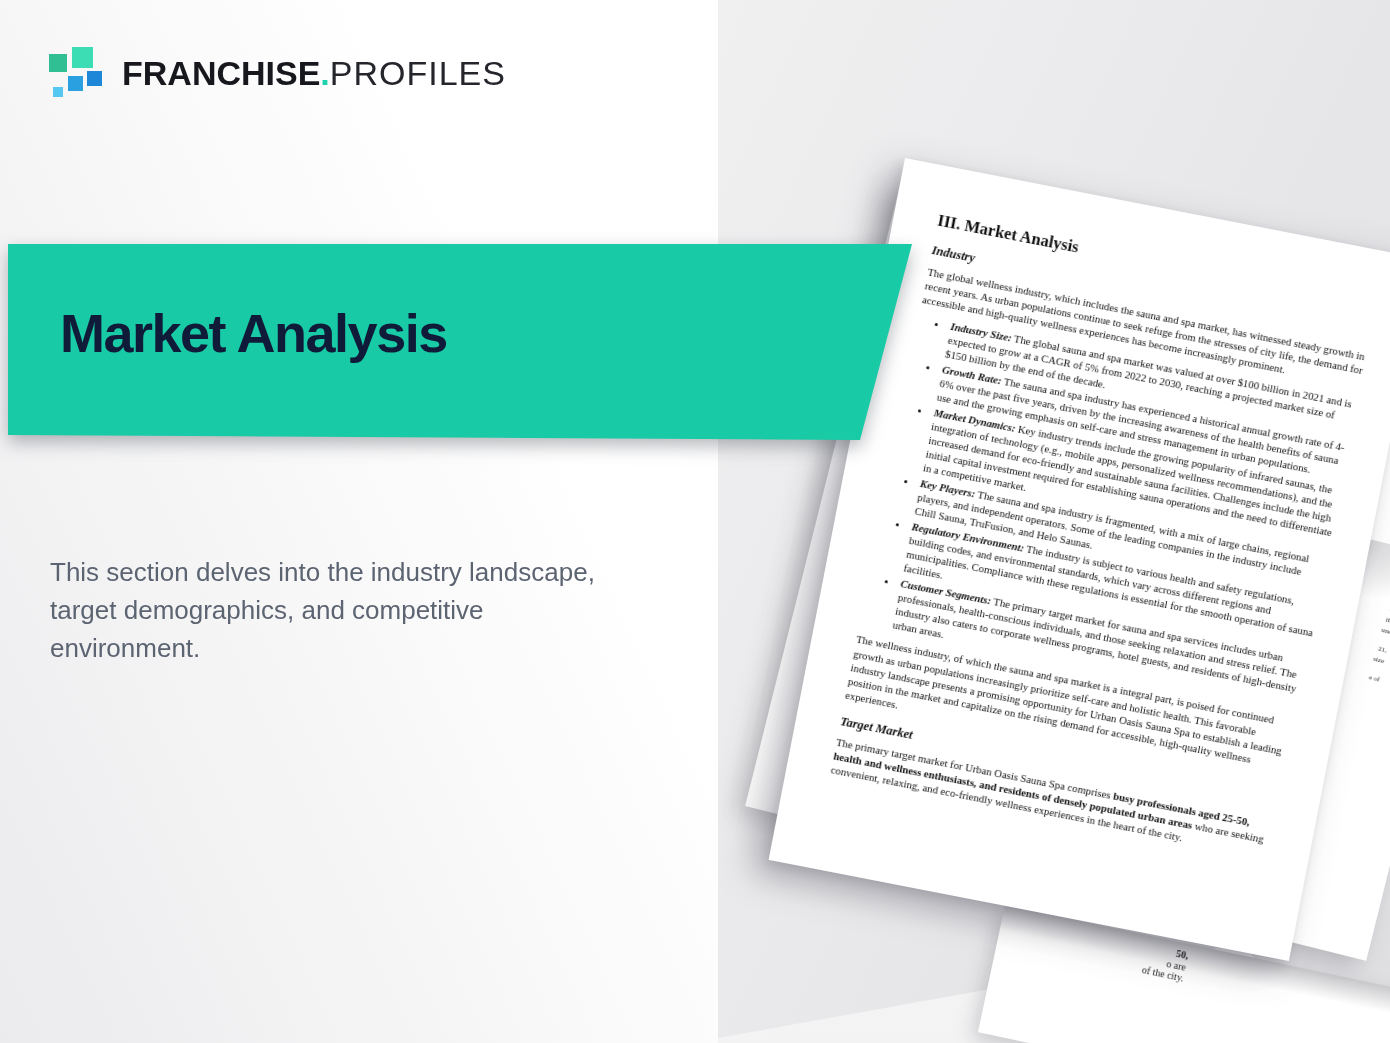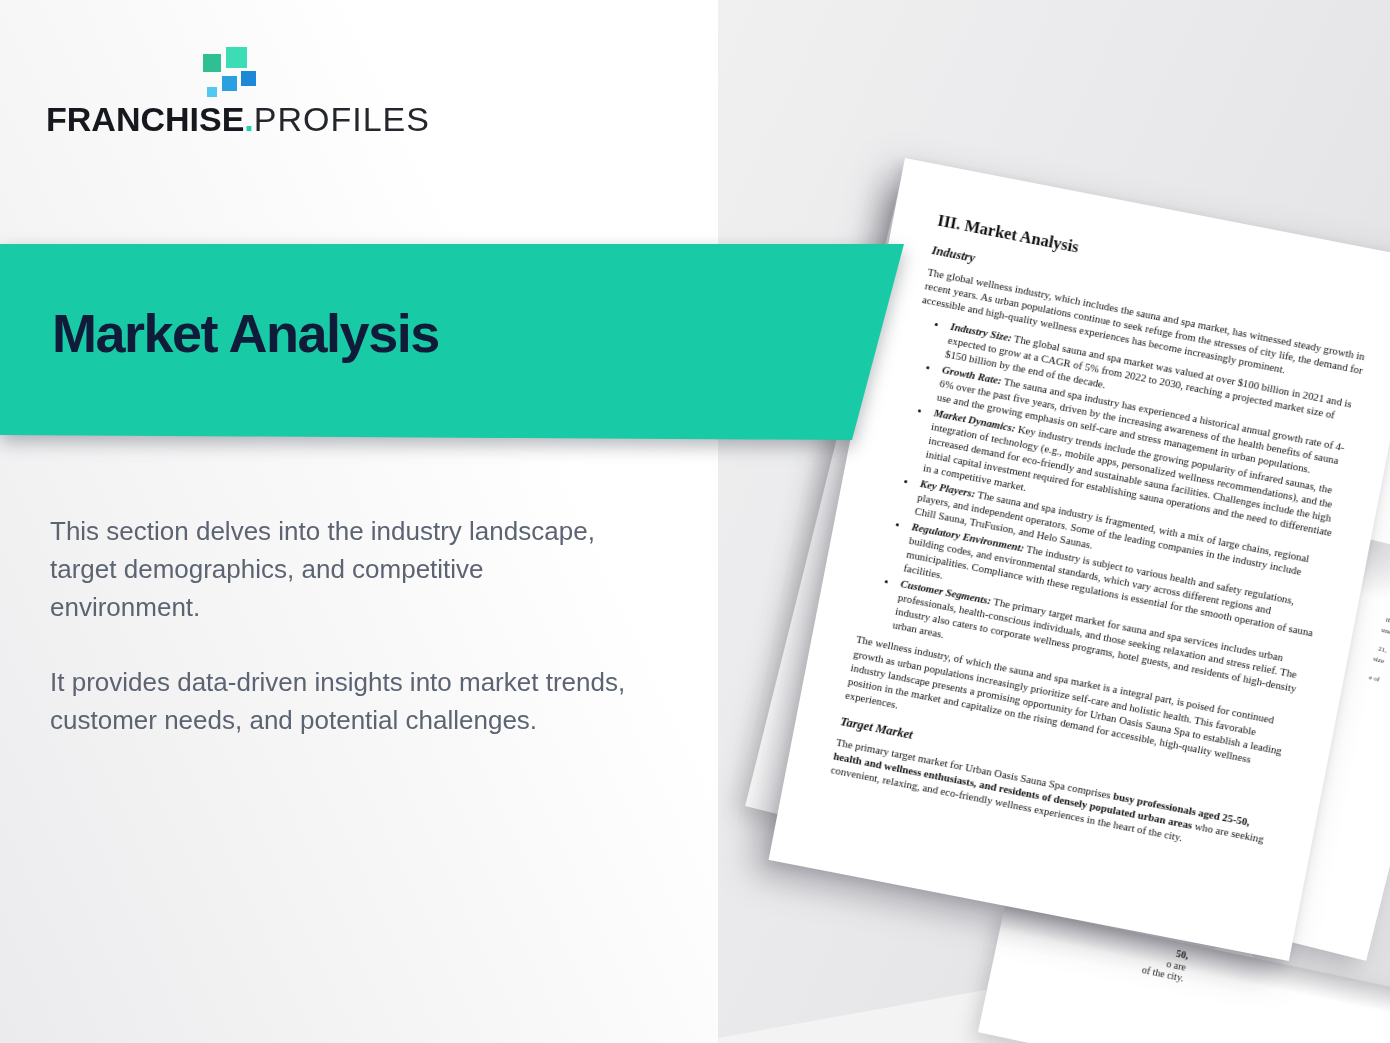--- a/index.html
+++ b/index.html
@@ -82,52 +82,52 @@
   .doc-paper .lead { font-weight:bold; font-style:italic; }
   .doc-paper .emph { font-weight:bold; }
 
   
   .banner-shadow {
     position:absolute; left:0; top:244px; width:920px; height:200px;
     filter:drop-shadow(0 7px 9px rgba(70,75,85,.40));
     z-index:6;
   }
   .banner {
-    position:absolute; left:0; top:0; width:910px; height:198px;
+    position:absolute; left:8px; top:0; width:910px; height:198px;
     clip-path:polygon(0 0, 904px 0, 852px 196px, 0 191px);
     background:#18cba6;
     padding-left:28px;
   }
   .banner-title {
     position:absolute; left:52px; top:62px;
     font-size:54px; font-weight:800; letter-spacing:-1.5px;
     color:#0f1b38; line-height:1;
   }
 
   
-  .logo { position:absolute; left:46px; top:44px; display:flex; align-items:center; z-index:7;flex-direction:column; }
+  .logo { position:absolute; left:46px; top:44px; display:flex; align-items:center; z-index:7; }
   .logo-icon { position:relative; width:58px; height:58px; margin-right:18px; }
   .sq { position:absolute; }
   .sq-green      { left:3px;  top:10px; width:18px; height:18px; background:#2fbf92; }
   .sq-mint       { left:26px; top:3px;  width:21px; height:21px; background:#3cdcb4; }
   .sq-blue       { left:41px; top:27px; width:15px; height:15px; background:#1f87d8; }
   .sq-mid-blue   { left:22px; top:32px; width:15px; height:15px; background:#2aa0e0; }
   .sq-light-blue { left:7px;  top:43px; width:10px; height:10px; background:#55c8f2; }
   .logo-text { font-size:34px; line-height:1; letter-spacing:0; color:#16181d; white-space:nowrap; }
   .logo-text .bold  { font-weight:800; }
   .logo-text .dot   { font-weight:800; color:#1dd3ad; }
   .logo-text .light { font-weight:400; color:#24262c; letter-spacing:1px; }
 
   
   .intro {
     position:absolute; left:50px; top:512px; width:590px;
     font-size:26px; line-height:38px; color:#5c6472;
     z-index:2;
   }
-  .intro p { margin-bottom:37px; }
+  .intro p { margin-bottom:37px;margin-top:41px; }
 </style>
 </head>
 <body>
 
 <div class="photo-panel">
 
   <div class="sheet sheet-under"></div>
 
   <div class="sheet sheet-mid">
     <div class="bottom-scraps">
@@ -182,14 +182,13 @@
     <div class="sq sq-mint"></div>
     <div class="sq sq-blue"></div>
     <div class="sq sq-mid-blue"></div>
     <div class="sq sq-light-blue"></div>
   </div>
   <div class="logo-text"><span class="bold">FRANCHISE</span><span class="dot">.</span><span class="light">PROFILES</span></div>
 </div>
 
 <div class="intro">
   <p>This section delves into the industry landscape, target demographics, and competitive environment.</p>
-  <p>It provides data-driven insights into market trends, customer needs, and potential challenges.</p>
 </div>
 
 </body></html>

